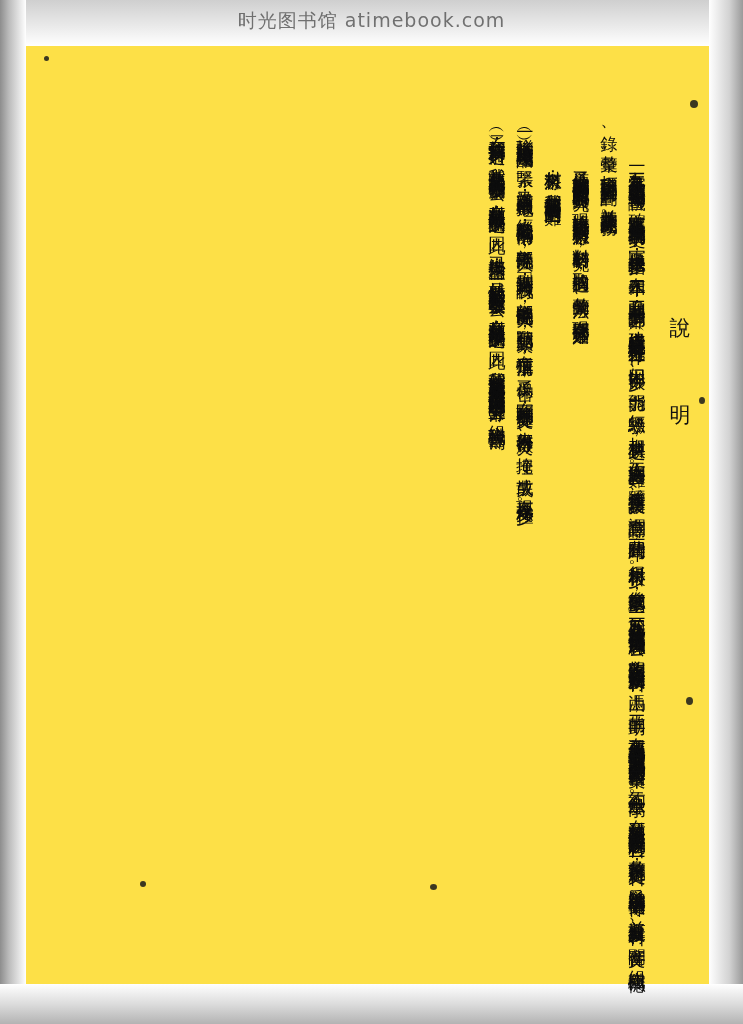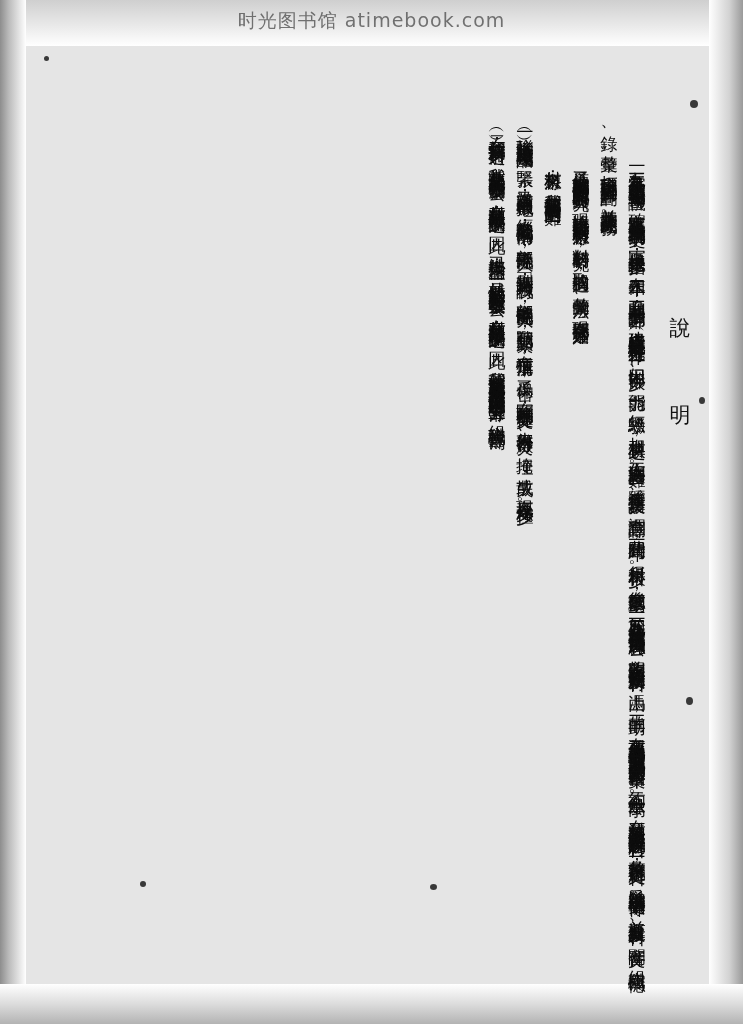--- a/index.html
+++ b/index.html
@@ -4,21 +4,21 @@
 <style>
   html, body {
     margin: 0;
     padding: 0;
     background: #b9b9b9;
   }
   #page {
     position: relative;
     width: 743px;
     height: 1024px;
-    background: #e5e5e5;
+    background: #fde047;
     overflow: hidden;
     font-family: "DejaVu Sans", sans-serif;
   }
   
   .edge-top {
     position: absolute;
     top: 0; left: 0;
     width: 743px; height: 46px;
     background: linear-gradient(180deg, #cfcfcf 0%, #e9e9e9 55%, #ffffff 100%);
   }

